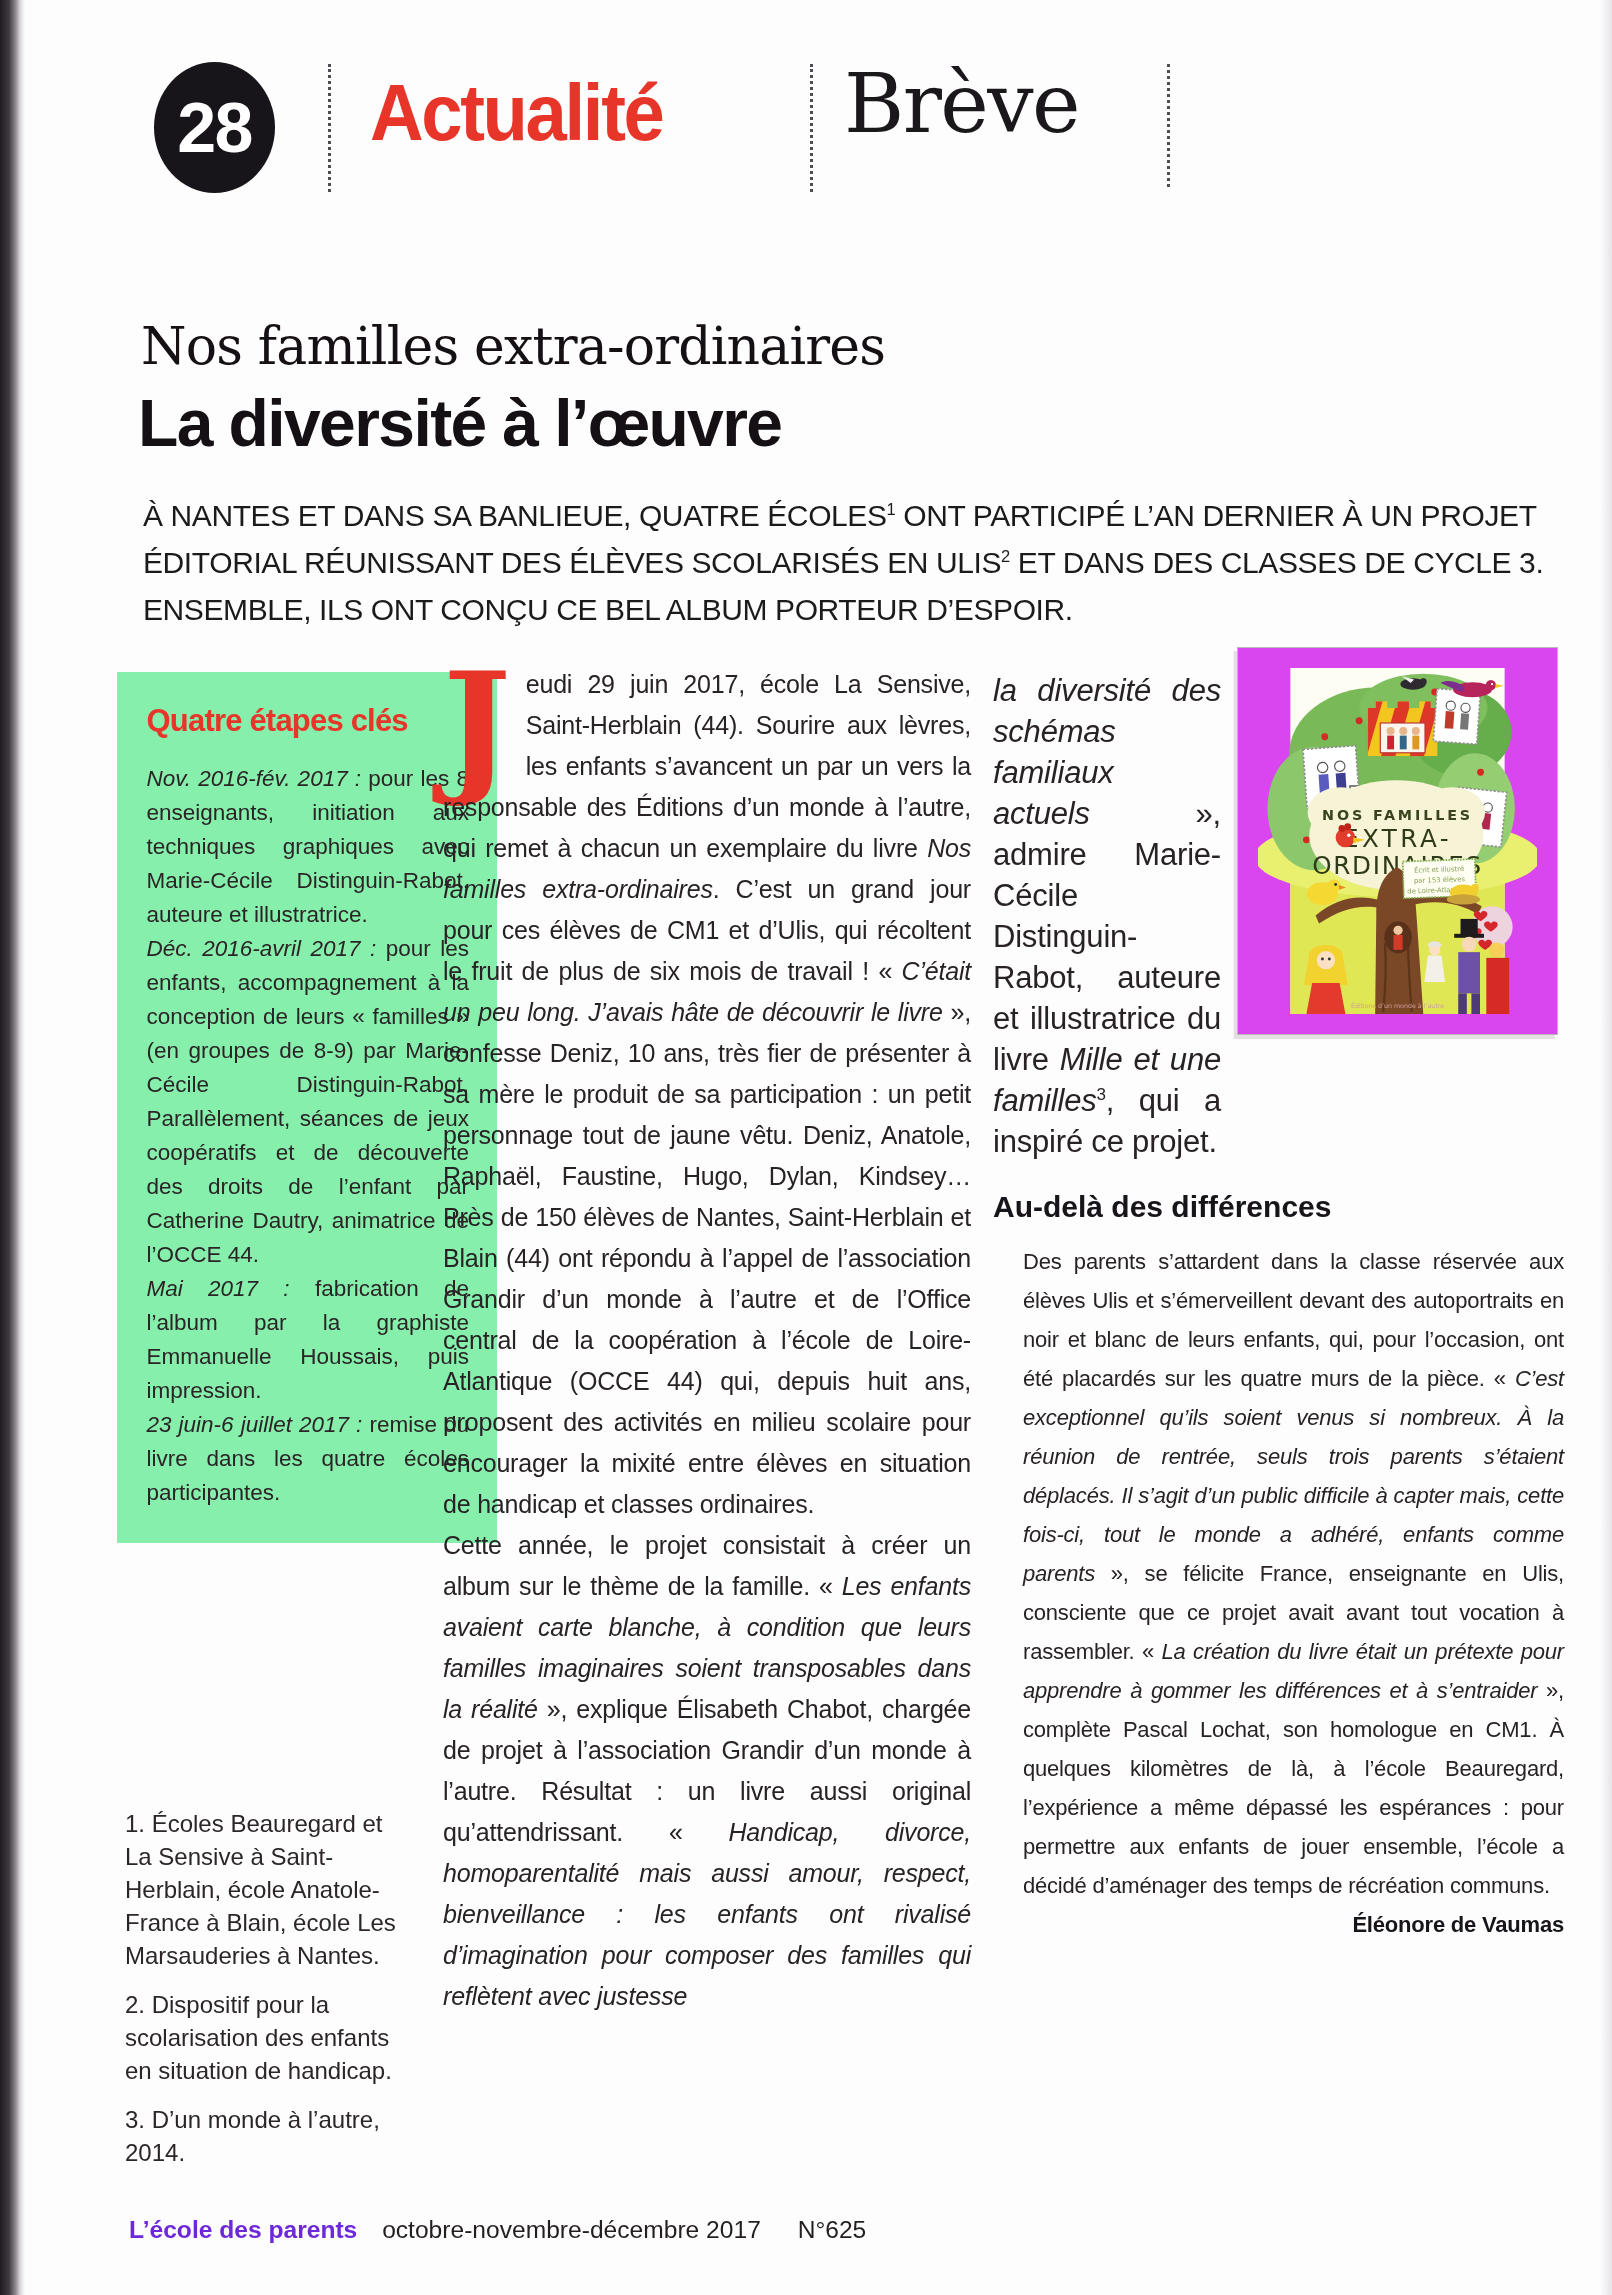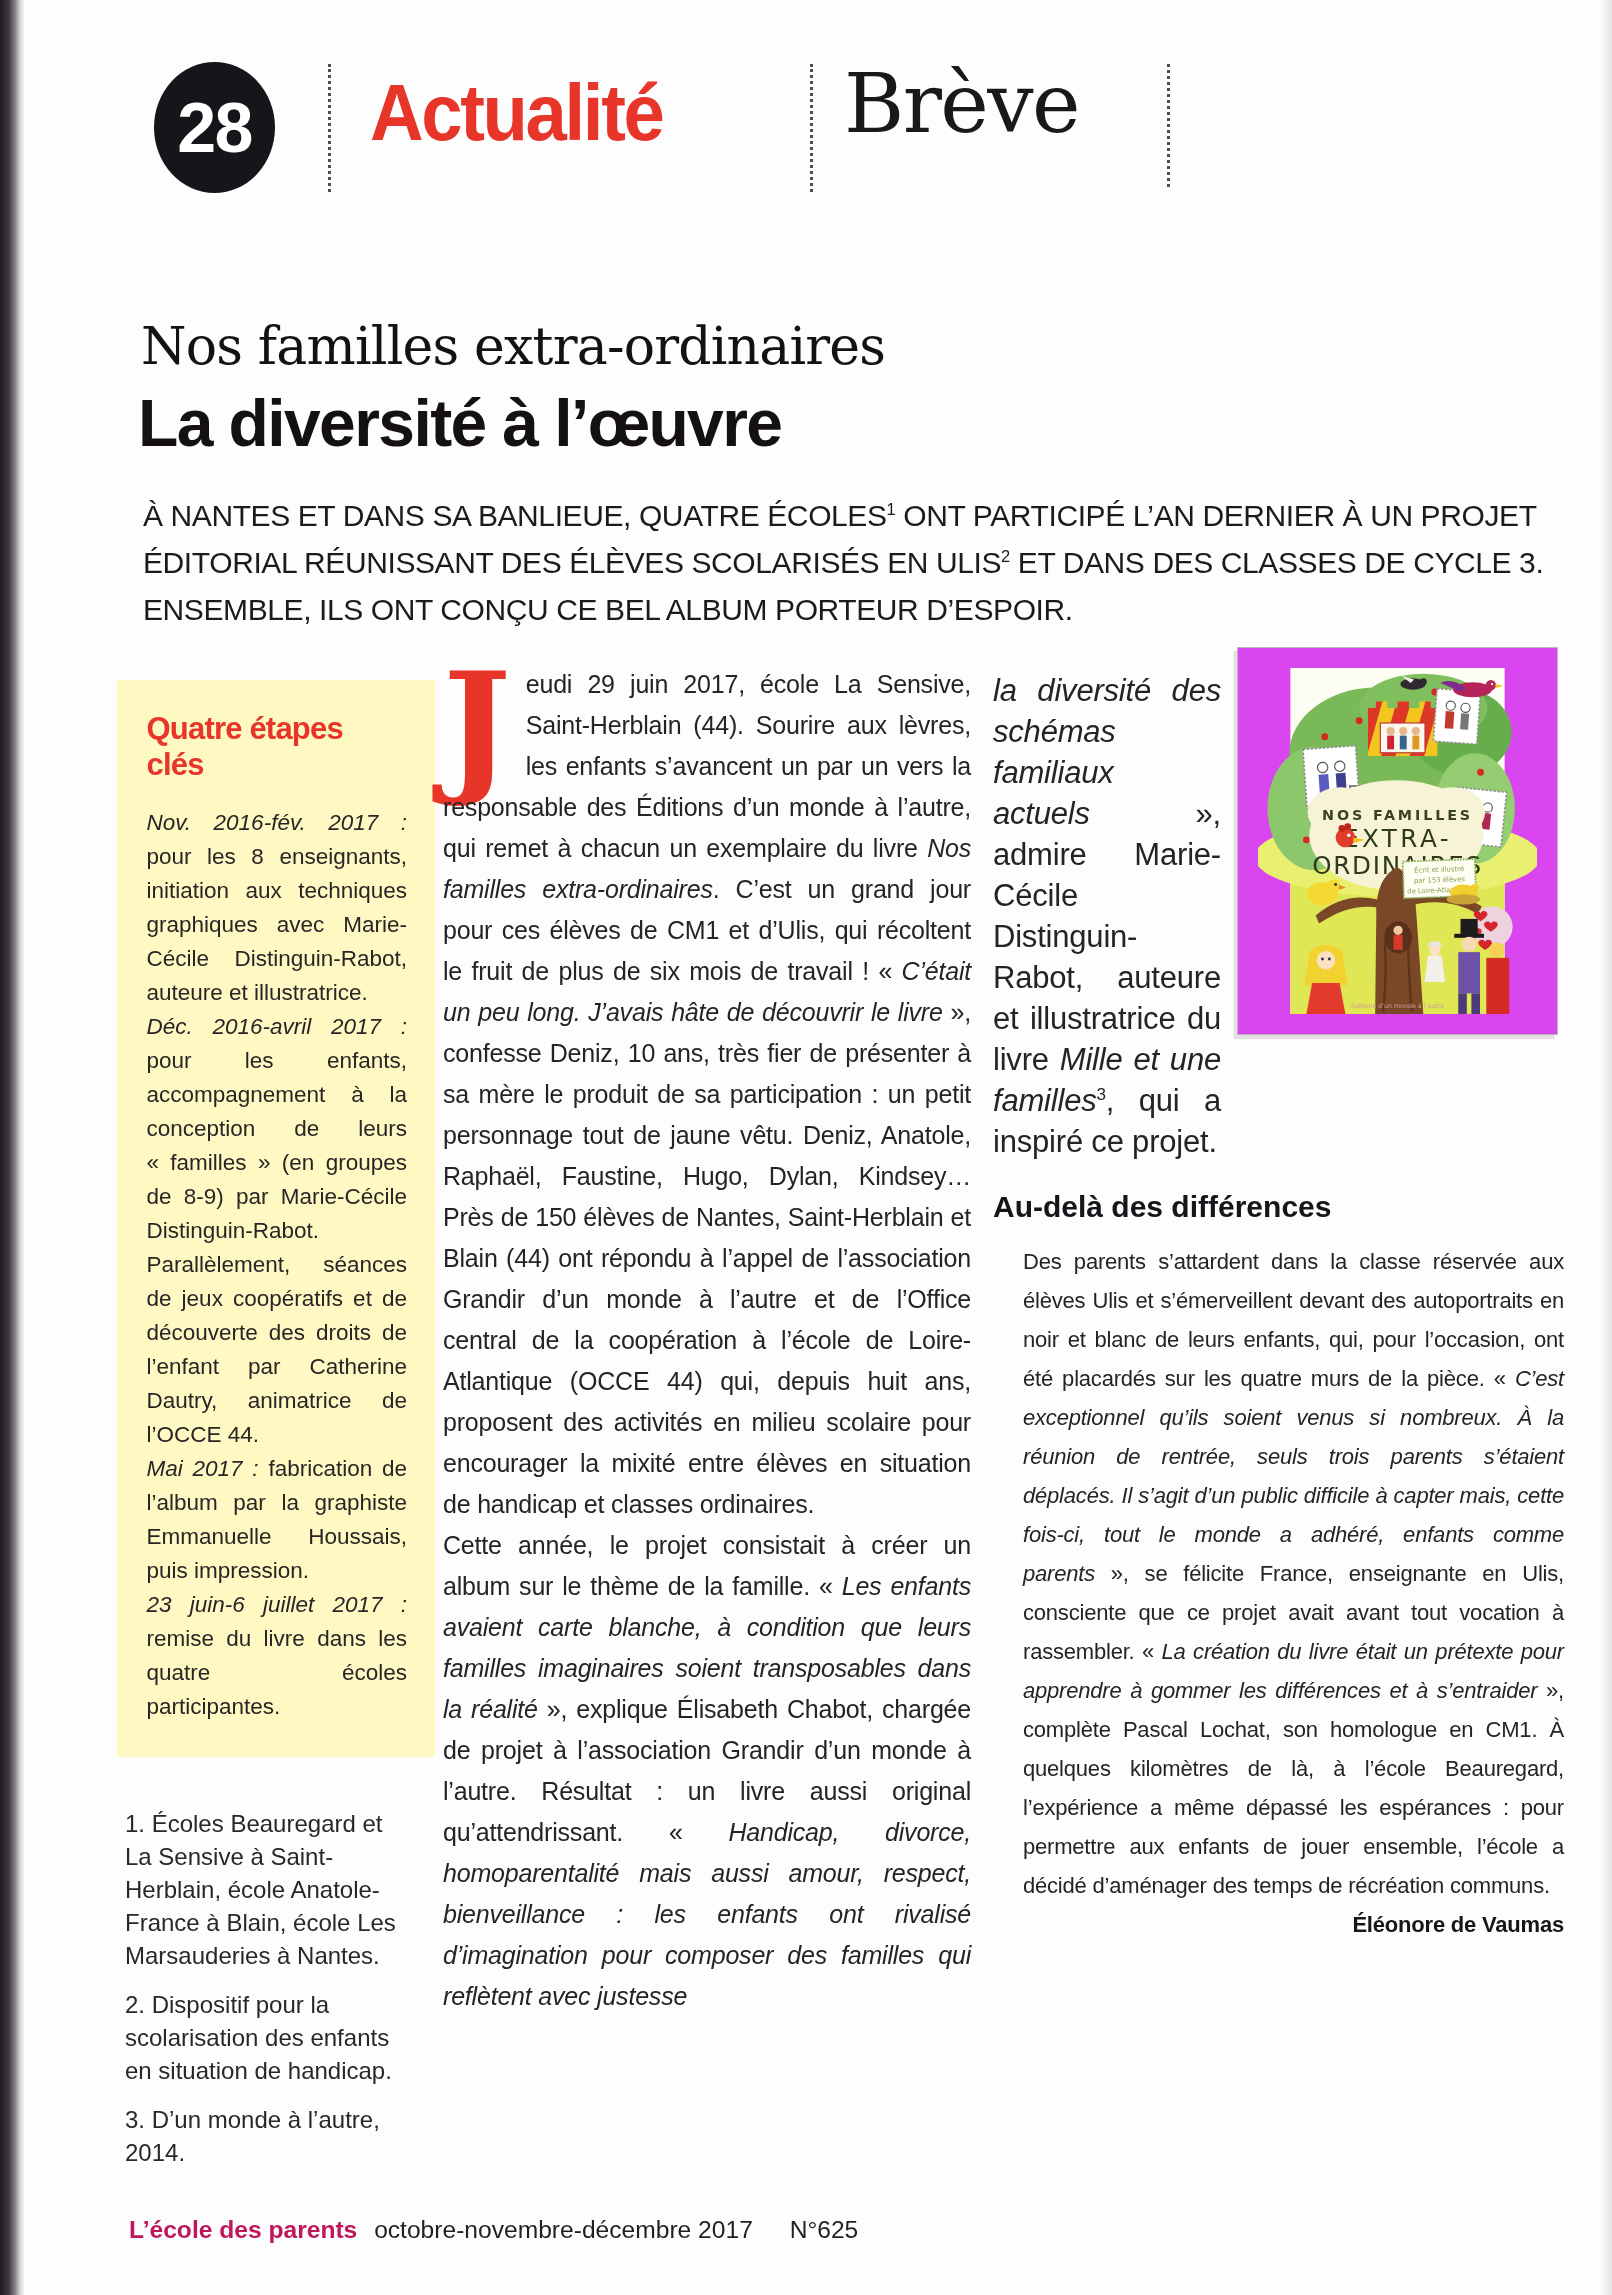--- a/index.html
+++ b/index.html
@@ -26,22 +26,22 @@
 
   
   .overtitle{position:absolute;left:141px;top:316px;font-family:"DejaVu Serif",serif;
     font-size:52px;color:#141014;letter-spacing:-0.8px;}
   .title{position:absolute;left:138px;top:385px;font-size:66px;font-weight:bold;
     color:#141014;letter-spacing:-1.6px;}
   .standfirst{position:absolute;left:143px;top:492px;width:1428px;
     font-size:30px;line-height:47px;color:#1c1a1c;letter-spacing:-0.4px;}
 
   
-  .sidebar{position:absolute;left:117px;top:672px;width:318px;box-sizing:border-box;
-    background:#fef9c3;padding:31px 28px 33px 29.5px;margin-top:8px;}
+  .sidebar{position:absolute;left:117px;top:672px;width:380px;box-sizing:border-box;
+    background:#86efac;padding:31px 28px 33px 29.5px;}
   .sidebar-title{color:#e8352a;font-size:31px;font-weight:bold;margin:0 0 23px 0;letter-spacing:-0.8px;}
   .sidebar p{margin:0;font-size:22.5px;line-height:34px;text-align:justify;color:#2b2426;}
 
   
   .footnotes{position:absolute;left:125px;top:1791px;width:274px;font-size:24px;line-height:33px;color:#2b2628;}
   .footnotes p{margin:16px 0 13px 0;}
 
   
   .colmain{position:absolute;left:443px;top:664px;width:528px;text-align:justify;
     font-size:25px;line-height:41px;color:#272225;letter-spacing:-0.2px;}
@@ -59,21 +59,21 @@
   .bd{font-weight:normal}
   .sup{vertical-align:super;font-size:.55em;line-height:0;}
 
   
   .book{position:absolute;left:1237px;top:647px;width:321px;height:388px;background:#d946ef;
     border:0.8px solid #bdb6bc;box-shadow:-3.3px 4.1px 0 #e3dfe2;box-sizing:border-box;padding:20px;}
   .book svg{width:100%;height:100%;display:block;}
 
   
   .footer{position:absolute;left:129px;top:2216px;font-size:24.6px;color:#231f21;}
-  .footer .mag{font-weight:bold;color:#be185d;margin-right:10px;}
+  .footer .mag{font-weight:bold;color:#6d28d9;margin-right:18px;}
   .footer .num{margin-left:30px;}
 </style>
 </head>
 <body>
 
 <div class="page">
   <div class="edge-left"></div>
   <div class="edge-right"></div>
 
   <div class="pagenum">28</div>

